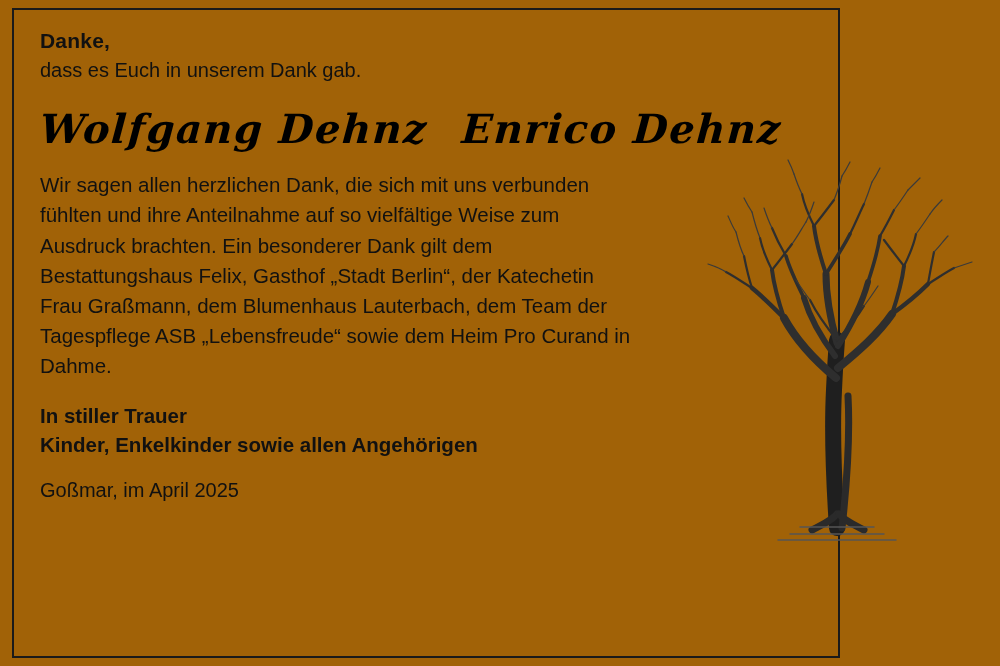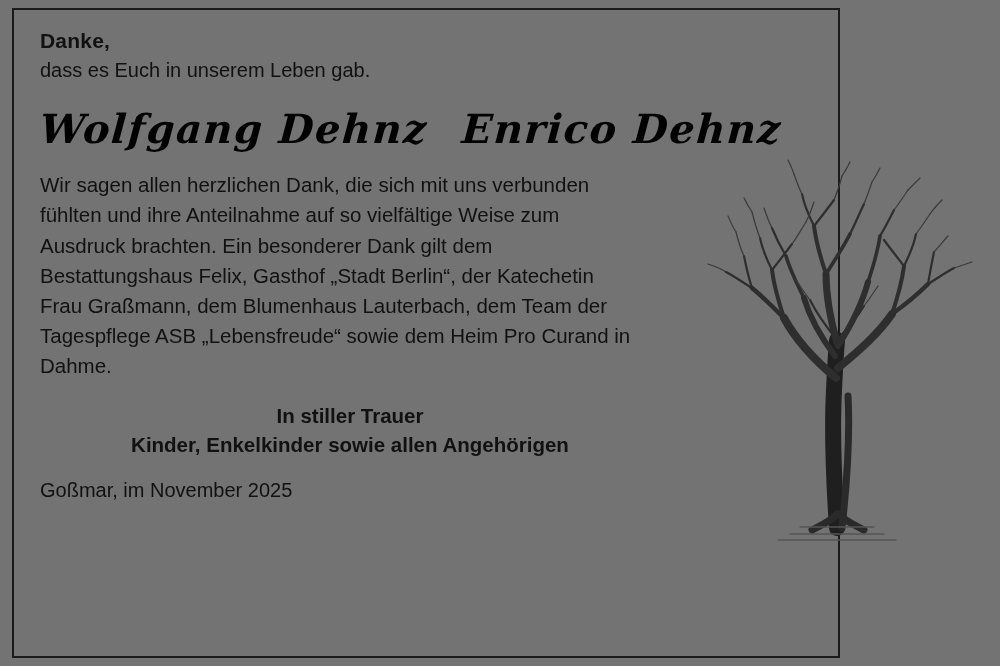--- a/index.html
+++ b/index.html
@@ -12,21 +12,21 @@
     height: 666px;
     font-family: "Liberation Sans", sans-serif;
     color: #111111;
     overflow: hidden;
   }
 
   .notice {
     position: relative;
     width: 1000px;
     height: 666px;
-    background: #737373;
+    background: #a16207;
     box-sizing: border-box;
   }
 
   
   .frame-left,
   .frame-right {
     position: absolute;
     top: 8px;
     bottom: 8px;
     width: 2px;
@@ -88,21 +88,20 @@
     line-height: 1.47;
     margin-top: 18px;
     width: 600px;
   }
 
   .mourning {
     margin-top: 20px;
     font-size: 20.5px;
     font-weight: bold;
     line-height: 1.42;
-    text-align: center;
   }
 
   .place-date {
     margin-top: 20px;
     font-size: 20px;
   }
 
   
   .tree-wrap {
     position: absolute;
@@ -123,35 +122,35 @@
 <div class="notice">
 
   <div class="frame-top"></div>
   <div class="frame-bottom"></div>
   <div class="frame-left"></div>
   <div class="frame-right"></div>
 
   <div class="content">
 
     <div class="thanks-head">Danke,</div>
-    <div class="thanks-sub">dass es Euch in unserem Leben gab.</div>
+    <div class="thanks-sub">dass es Euch in unserem Dank gab.</div>
 
     <div class="names">
       <div class="name">Wolfgang Dehnz</div>
       <div class="name">Enrico Dehnz</div>
     </div>
 
     <div class="body-text">Wir sagen allen herzlichen Dank, die sich mit uns verbunden fühlten und ihre Anteilnahme auf so vielfältige Weise zum Ausdruck brachten. Ein besonderer Dank gilt dem Bestattungshaus Felix, Gasthof „Stadt Berlin“, der Katechetin Frau Graßmann, dem Blumenhaus Lauterbach, dem Team der Tagespflege ASB „Lebensfreude“ sowie dem Heim Pro Curand in Dahme.</div>
 
     <div class="mourning">
       <div>In stiller Trauer</div>
       <div>Kinder, Enkelkinder sowie allen Angehörigen</div>
     </div>
 
-    <div class="place-date">Goßmar, im November 2025</div>
+    <div class="place-date">Goßmar, im April 2025</div>
   </div>
 
   <div class="tree-wrap">
     <svg viewBox="0 0 290 420" xmlns="http://www.w3.org/2000/svg" aria-hidden="true">
       <g stroke="#2e2e2e" fill="none" stroke-linecap="round">
 
         <path d="M145 400 C141 340 140 300 142 262 C143 240 144 225 145 212" stroke="#1f1f1f" stroke-width="16"></path>
         <path d="M150 400 C156 345 158 305 156 268" stroke="#2a2a2a" stroke-width="7"></path>
 
         <path d="M120 402 C132 396 140 392 145 386" stroke="#2a2a2a" stroke-width="7"></path>

